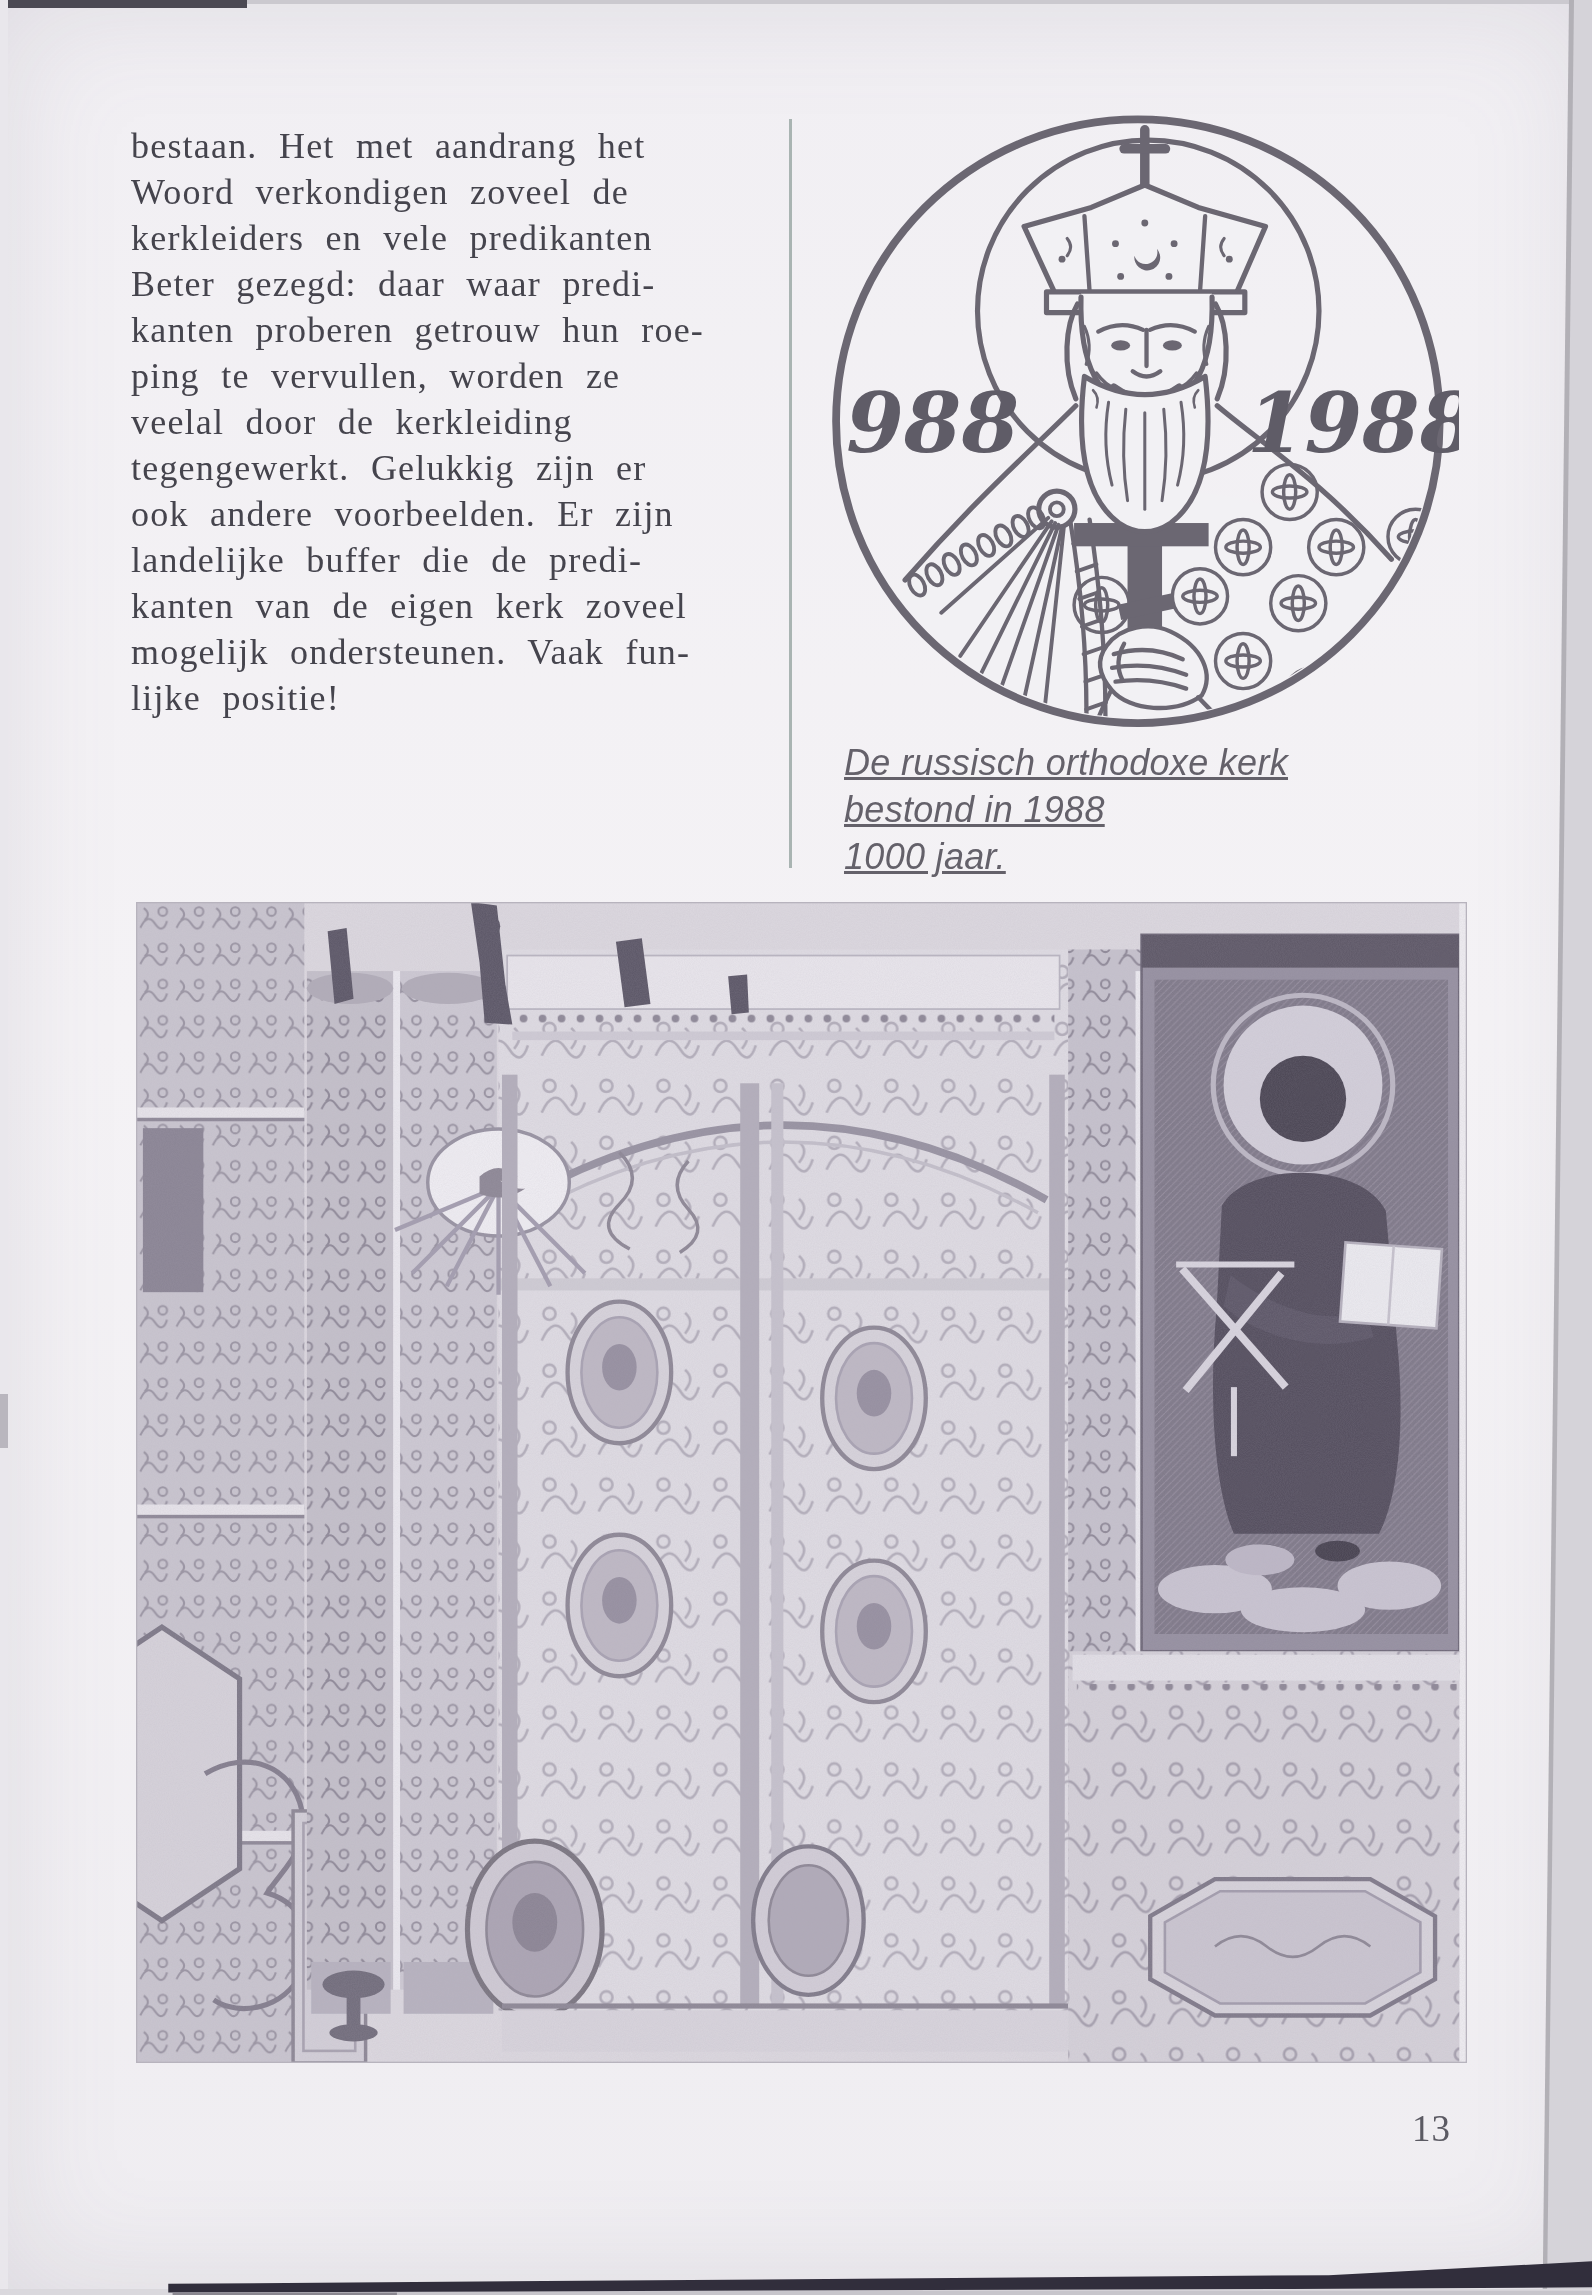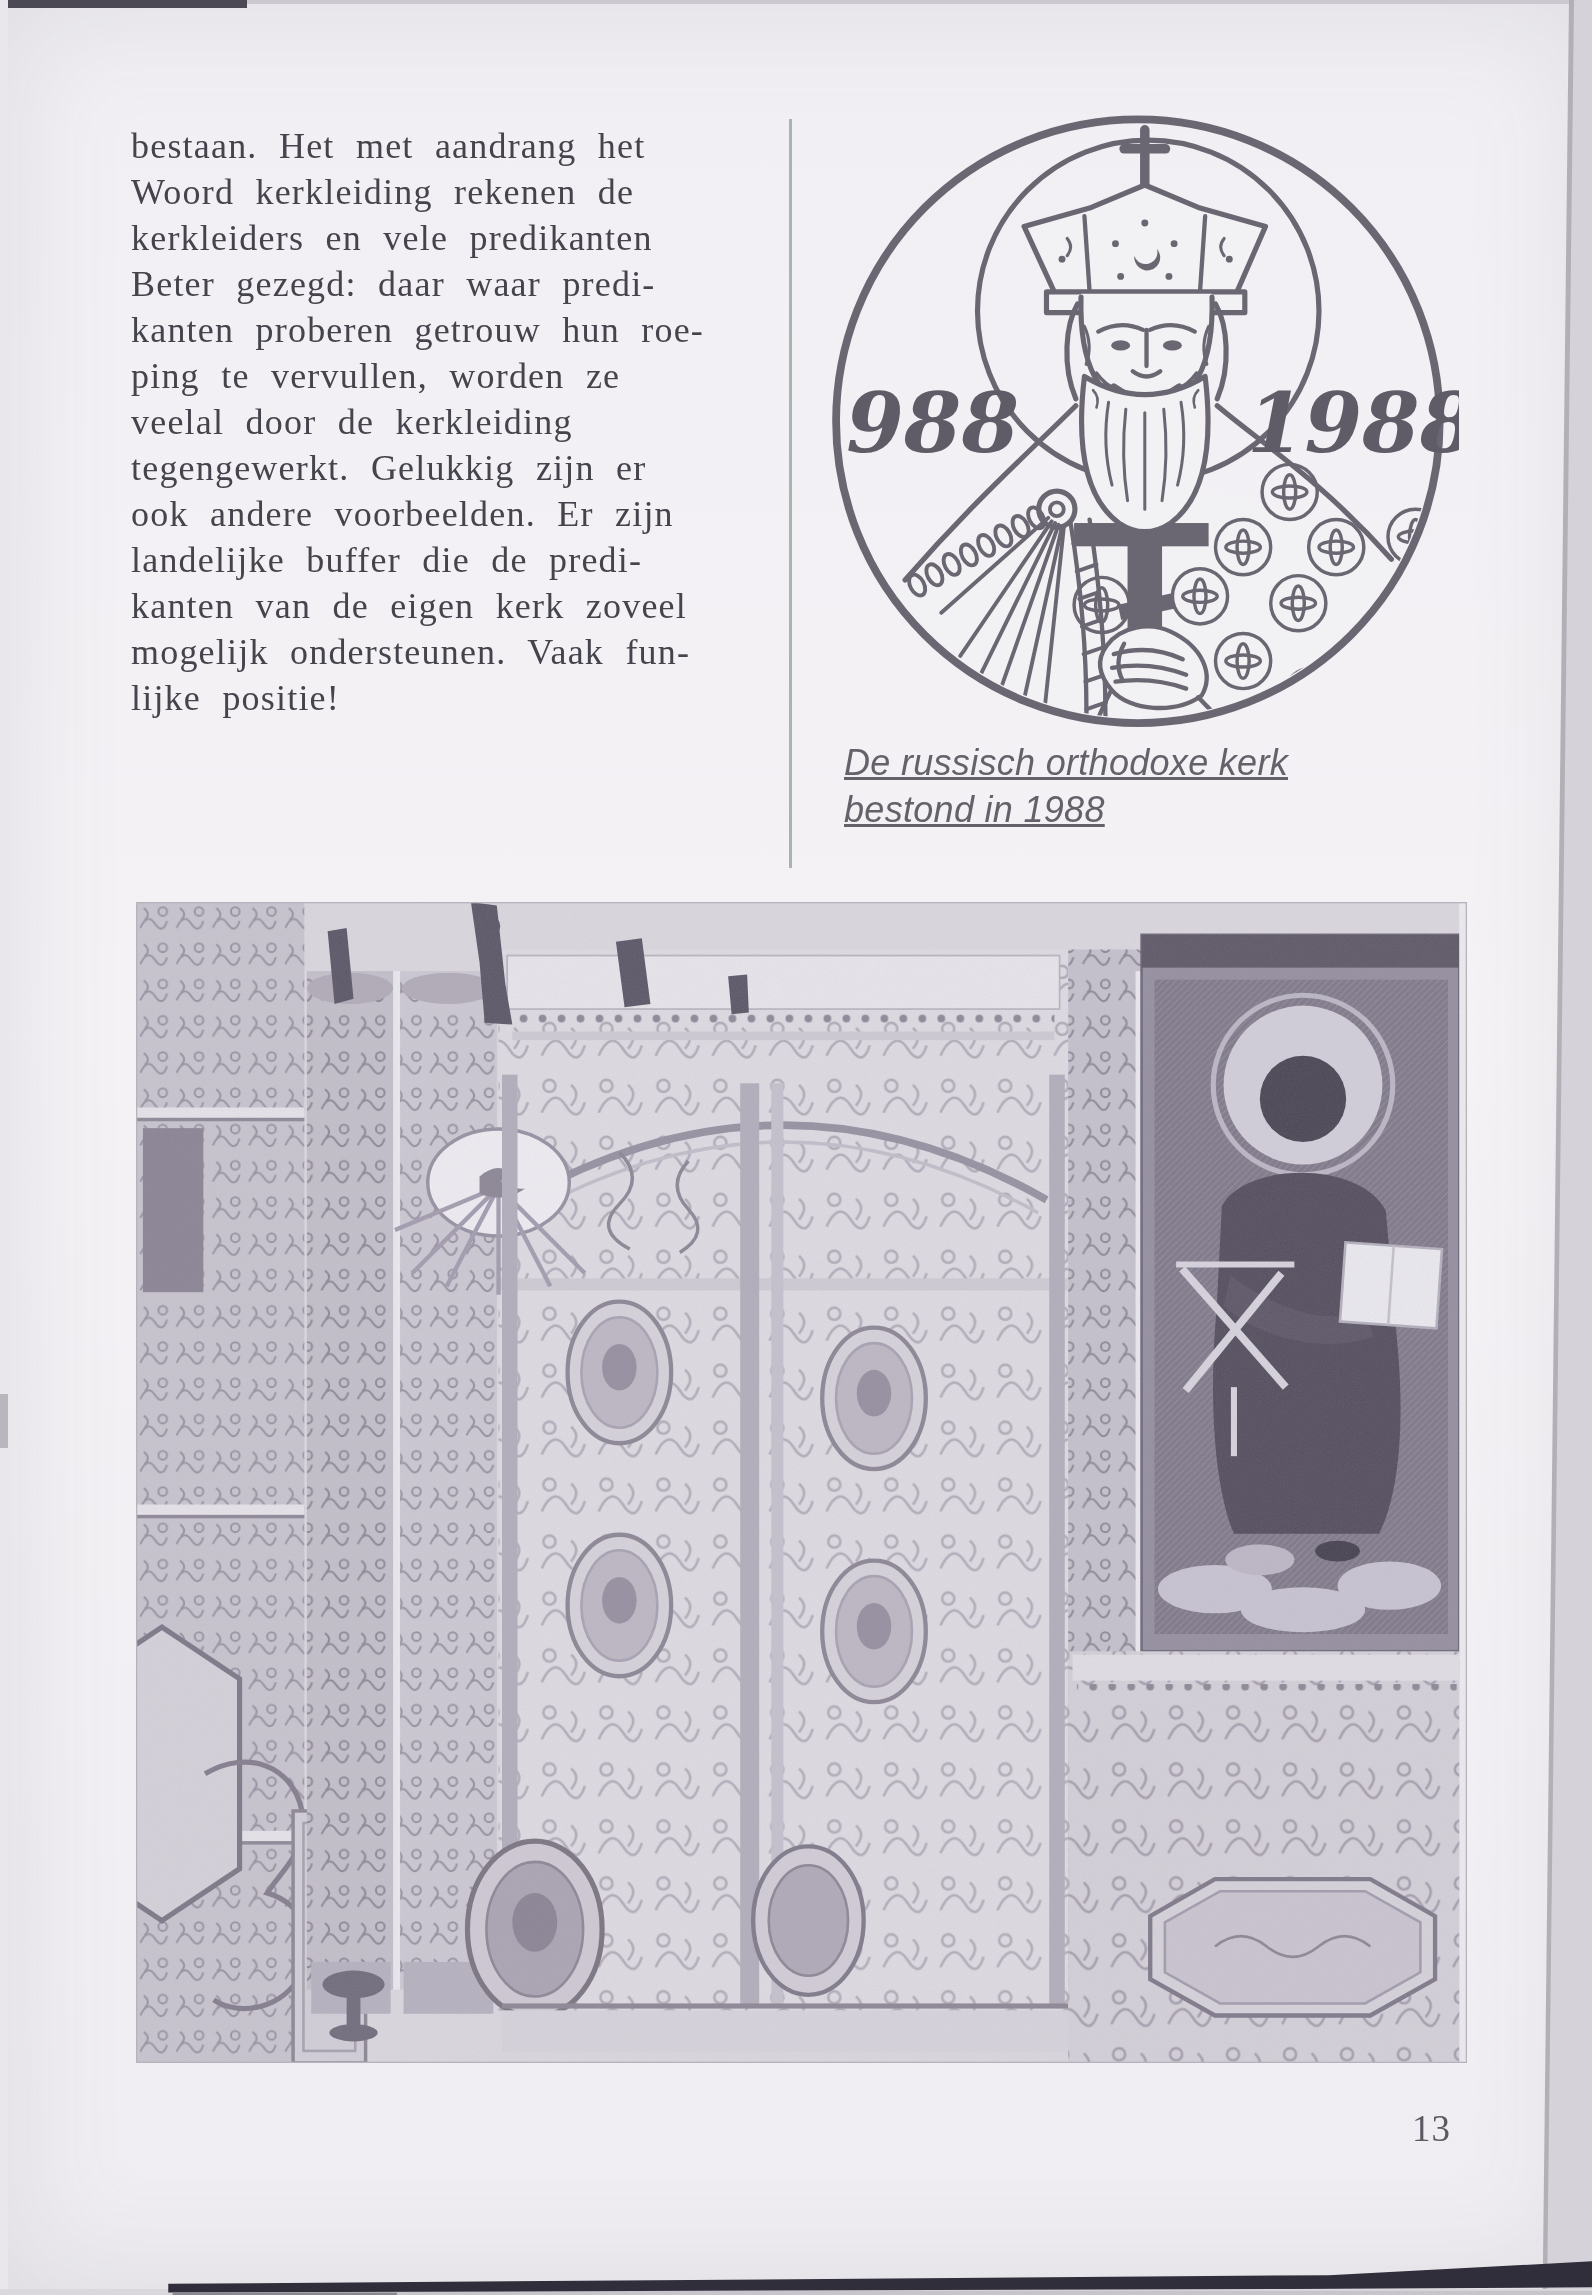--- a/index.html
+++ b/index.html
@@ -41,21 +41,21 @@
 
   <div class="top-strip"></div>
   <div class="topleft-bar"></div>
   <div class="left-strip"></div>
   <div class="left-tick"></div>
   <div class="right-strip"></div>
   <div class="right-seam"></div>
 
   <div class="article">
     <span class="line">bestaan. Het met aandrang het</span>
-    <span class="line">Woord kerkleiding rekenen de</span>
+    <span class="line">Woord verkondigen zoveel de</span>
     <span class="line">kerkleiders en vele predikanten</span>
     <span class="line">Beter gezegd: daar waar predi-</span>
     <span class="line">kanten proberen getrouw hun roe-</span>
     <span class="line">ping te vervullen, worden ze</span>
     <span class="line">veelal door de kerkleiding</span>
     <span class="line">tegengewerkt. Gelukkig zijn er</span>
     <span class="line">ook andere voorbeelden. Er zijn</span>
     <span class="line">landelijke buffer die de predi-</span>
     <span class="line">kanten van de eigen kerk zoveel</span>
     <span class="line">mogelijk ondersteunen. Vaak fun-</span>
@@ -233,20 +233,21 @@
       </g>
 
       <text x="1080" y="524" text-anchor="middle" font-family="DejaVu Serif, serif" font-style="italic" font-weight="bold" font-size="96" fill="#5f5c67" stroke="none">988</text>
       <text x="1578" y="524" text-anchor="middle" font-family="DejaVu Serif, serif" font-style="italic" font-weight="bold" font-size="96" fill="#5f5c67" stroke="none">1988</text>
     </g>
   </svg>
 
   <div class="caption">
     <span class="cline">De russisch orthodoxe kerk</span>
     <span class="cline">bestond in 1988</span>
+    <span class="cline">1000 jaar.</span>
   </div>
 
   <svg class="photo" viewBox="0 0 1542 1345">
     <defs>
       <filter id="grain" x="0" y="0" width="100%" height="100%">
         <feTurbulence type="fractalNoise" baseFrequency="0.85" numOctaves="2" result="n"></feTurbulence>
         <feColorMatrix in="n" type="matrix" values="0 0 0 0 0.44  0 0 0 0 0.41  0 0 0 0 0.49  0 0 0 0.34 0"></feColorMatrix>
       </filter>
       <pattern id="curls" width="42" height="42" patternUnits="userSpaceOnUse">
         <g fill="none" stroke="#8e8897" stroke-width="2.4">

